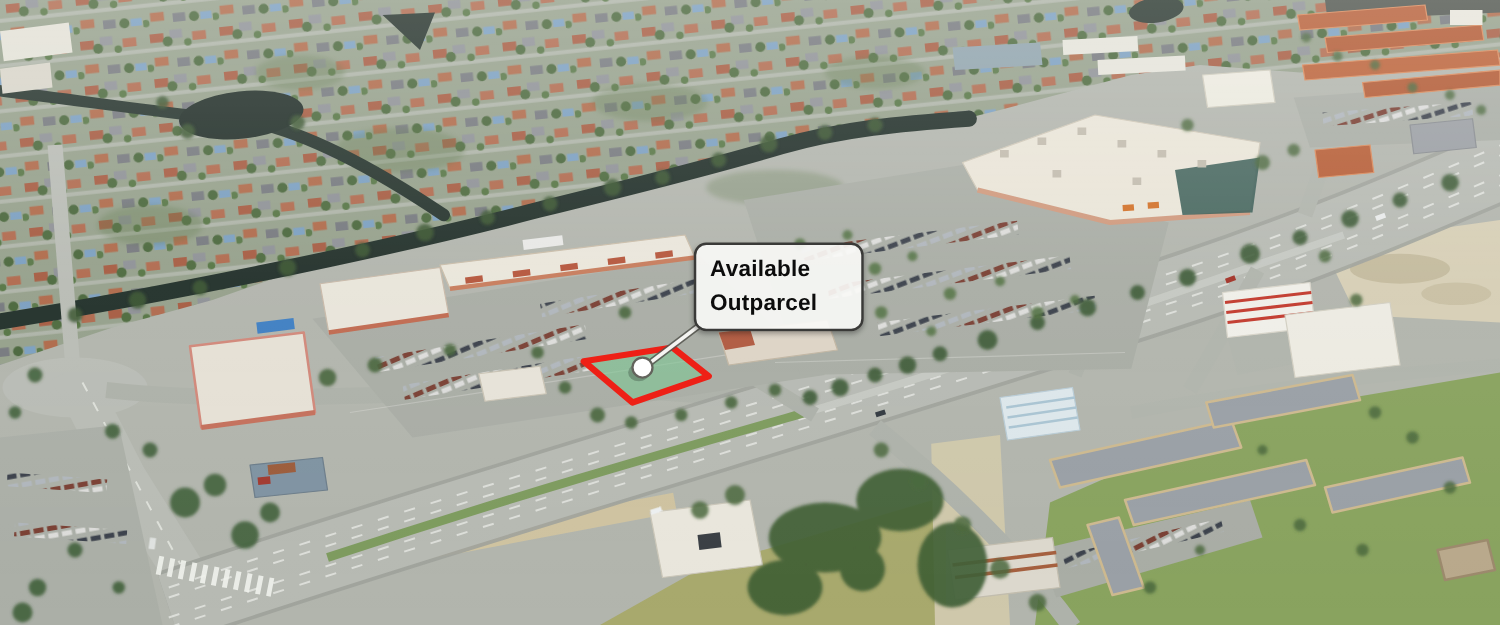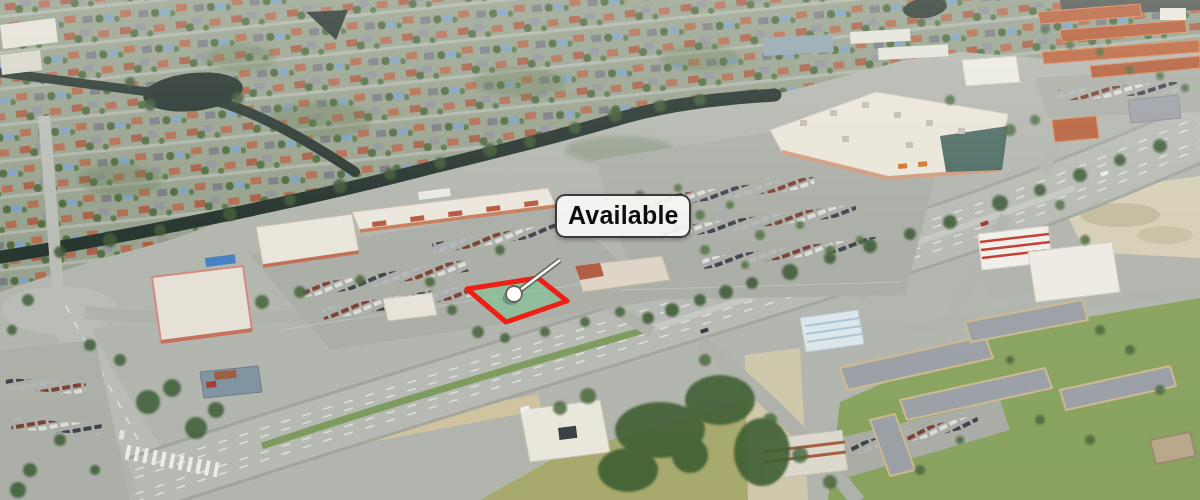--- a/index.html
+++ b/index.html
@@ -7,21 +7,21 @@
     position:relative;width:1200px;height:500px;overflow:hidden;
     font-family:"Liberation Sans",sans-serif;background:#b3b6ae;
   }
   .stage svg{position:absolute;left:0;top:0;display:block;}
   .callout{
     position:absolute;left:555px;top:194px;width:110px;
     background:rgba(249,249,246,0.92);
     border:2.5px solid #3a3a38;border-radius:10px;
     padding:6px 11px 7px 11px;
     box-shadow:0 2px 4px rgba(0,0,0,0.30);
-    color:#0c0c0c;font-weight:bold;font-size:25px;line-height:27px;
+    color:#0c0c0c;font-weight:bold;font-size:18px;line-height:27px;
     letter-spacing:0.2px;white-space:nowrap;
   }
 </style>
 </head>
 <body>
 
 <div class="stage">
 
 <svg width="1200" height="500" viewBox="0 0 1200 500">
   <defs>
@@ -359,15 +359,16 @@
     <polygon points="467,289 538,278 567,301 506,322" stroke-linejoin="round" fill="#7fc694" fill-opacity="0.62" stroke="#ee2016" stroke-width="5"></polygon>
     <line x1="519" y1="291" x2="560" y2="260" stroke="#55554f" stroke-width="5.5" opacity="0.85"></line>
     <line x1="519" y1="291" x2="560" y2="260" stroke="#f5f5f2" stroke-width="2.8"></line>
     <ellipse cx="511" cy="298" rx="8.5" ry="7" fill="#000000" opacity="0.22"></ellipse>
     <circle cx="514" cy="294" r="8" stroke-width="1.8" fill="#ffffff" stroke="#63635c"></circle>
   </g>
 </svg>
 
   <div class="callout">
     <div>Available</div>
+    <div>Outparcel</div>
   </div>
 
 </div>
 
 </body></html>

